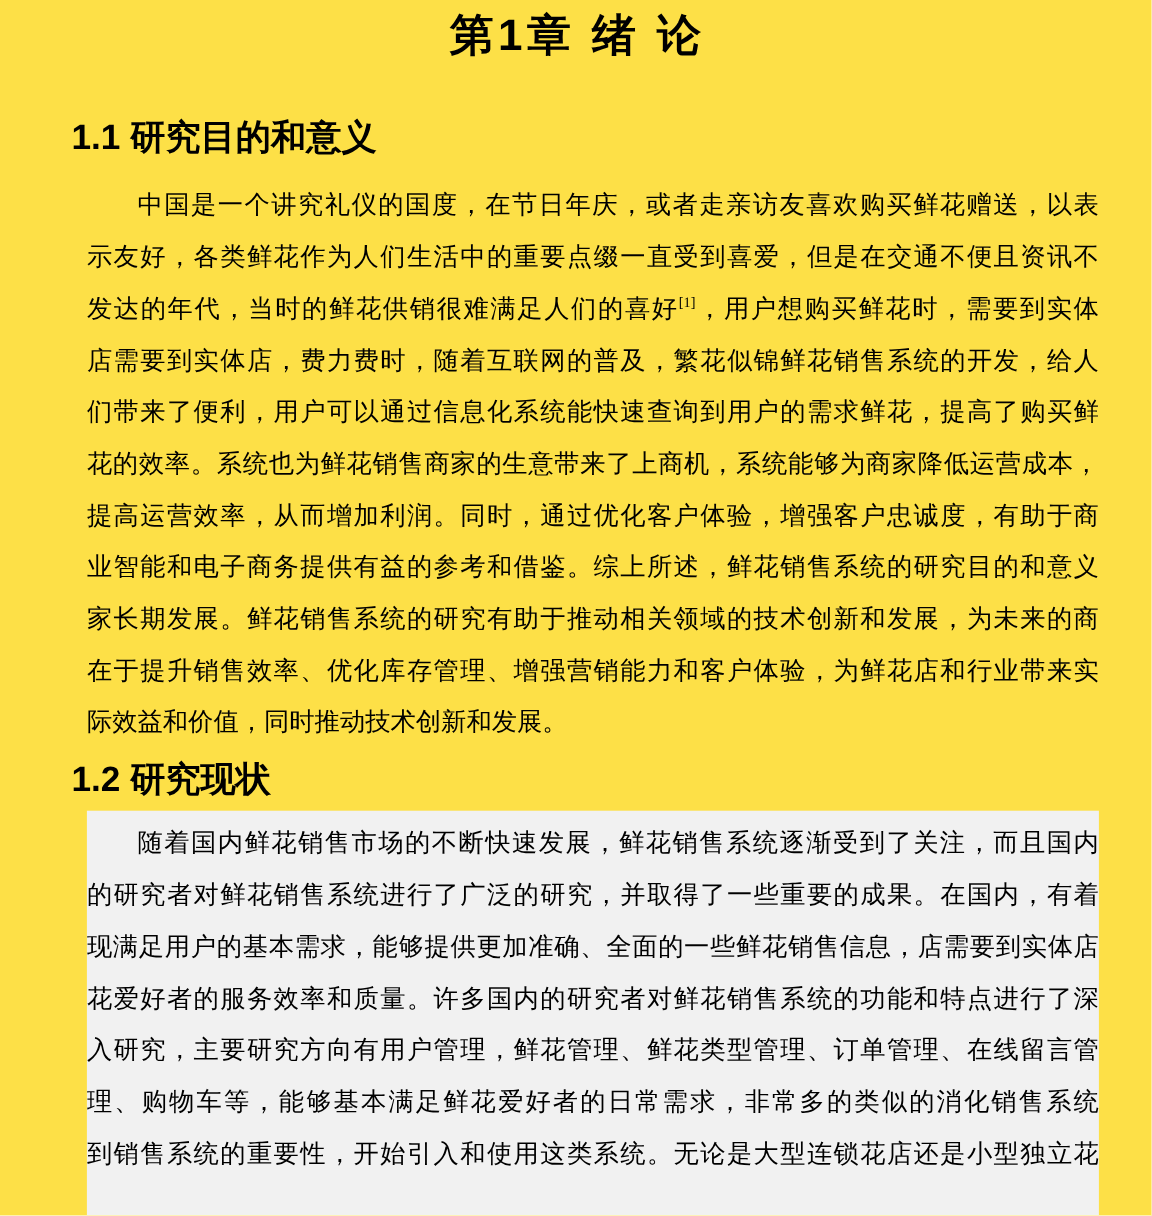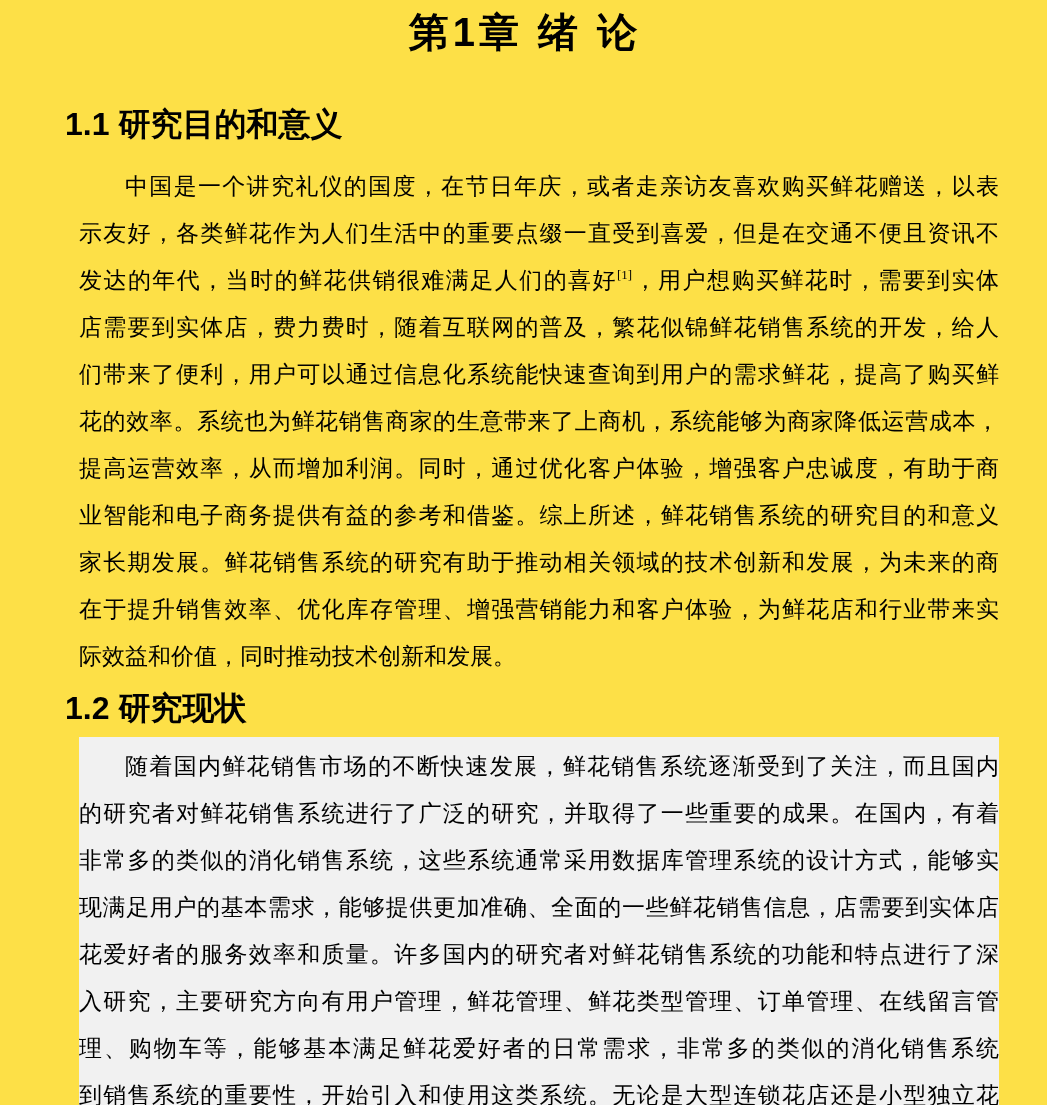--- a/index.html
+++ b/index.html
@@ -82,21 +82,20 @@
       <div class="line">家长期发展。鲜花销售系统的研究有助于推动相关领域的技术创新和发展，为未来的商</div>
       <div class="line">在于提升销售效率、优化库存管理、增强营销能力和客户体验，为鲜花店和行业带来实</div>
       <div class="line no-just">际效益和价值，同时推动技术创新和发展。</div>
     </div>
 
   <div class="section-heading" id="heading-2">1.2 研究现状</div>
 
   <div class="paragraph" id="para-2" style="background: rgb(241, 241, 241);">
       <div class="line indent">随着国内鲜花销售市场的不断快速发展，鲜花销售系统逐渐受到了关注，而且国内</div>
       <div class="line">的研究者对鲜花销售系统进行了广泛的研究，并取得了一些重要的成果。在国内，有着</div>
-      <div class="line">非常多的类似的消化销售系统，这些系统通常采用数据库管理系统的设计方式，能够实</div>
       <div class="line">现满足用户的基本需求，能够提供更加准确、全面的一些鲜花销售信息，店需要到实体店</div>
       <div class="line">花爱好者的服务效率和质量。许多国内的研究者对鲜花销售系统的功能和特点进行了深</div>
       <div class="line">入研究，主要研究方向有用户管理，鲜花管理、鲜花类型管理、订单管理、在线留言管</div>
       <div class="line">理、购物车等，能够基本满足鲜花爱好者的日常需求，非常多的类似的消化销售系统</div>
       <div class="line">到销售系统的重要性，开始引入和使用这类系统。无论是大型连锁花店还是小型独立花</div>
     </div>
 
 </div>
 
 </body></html>

